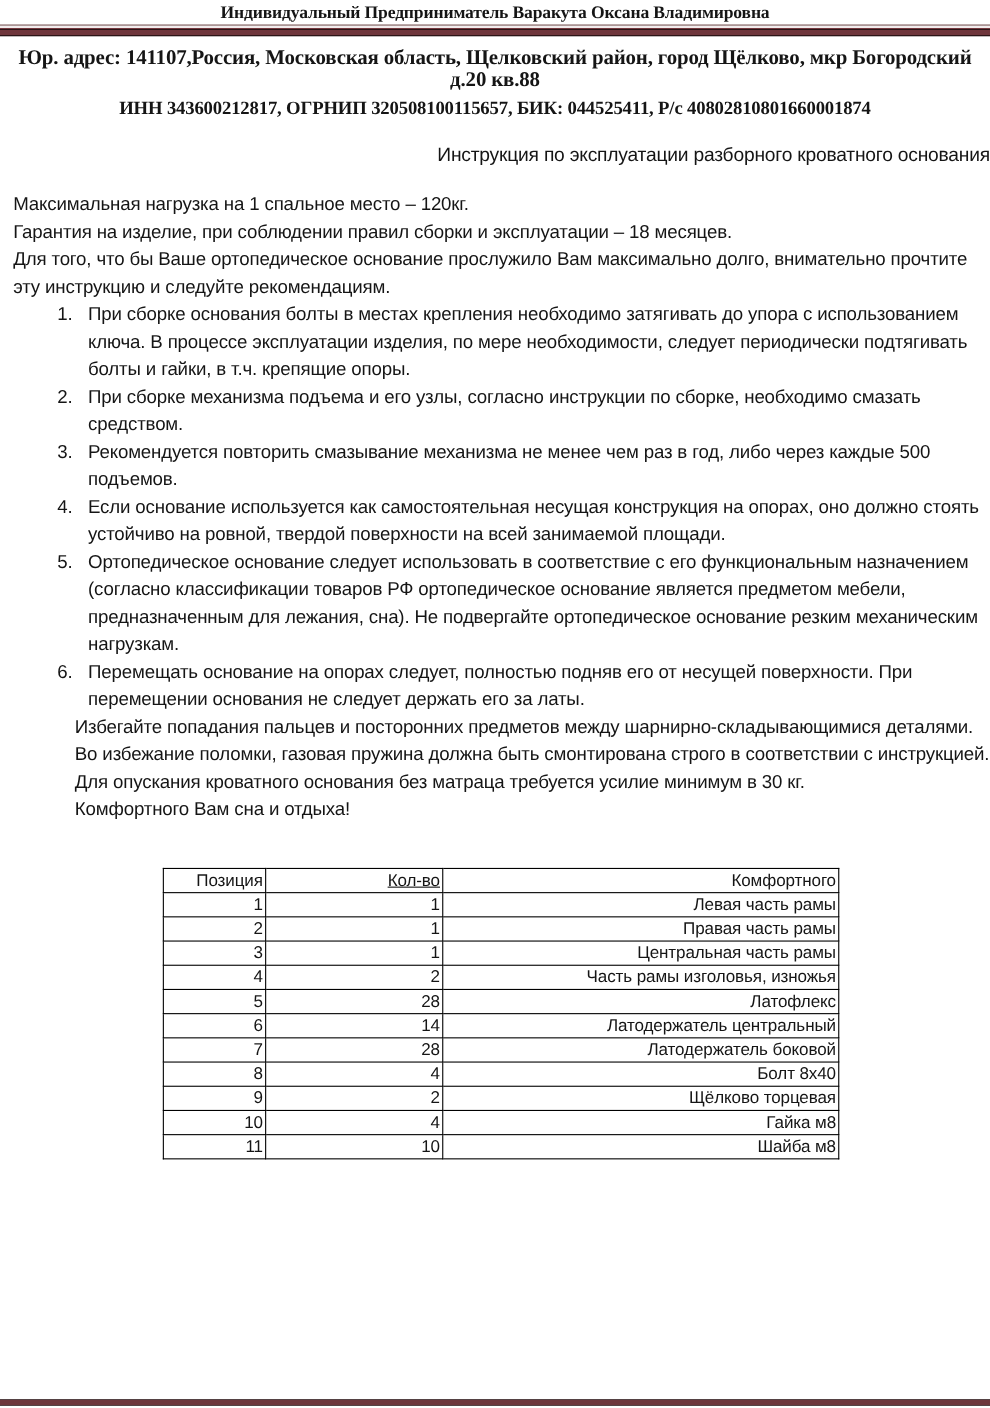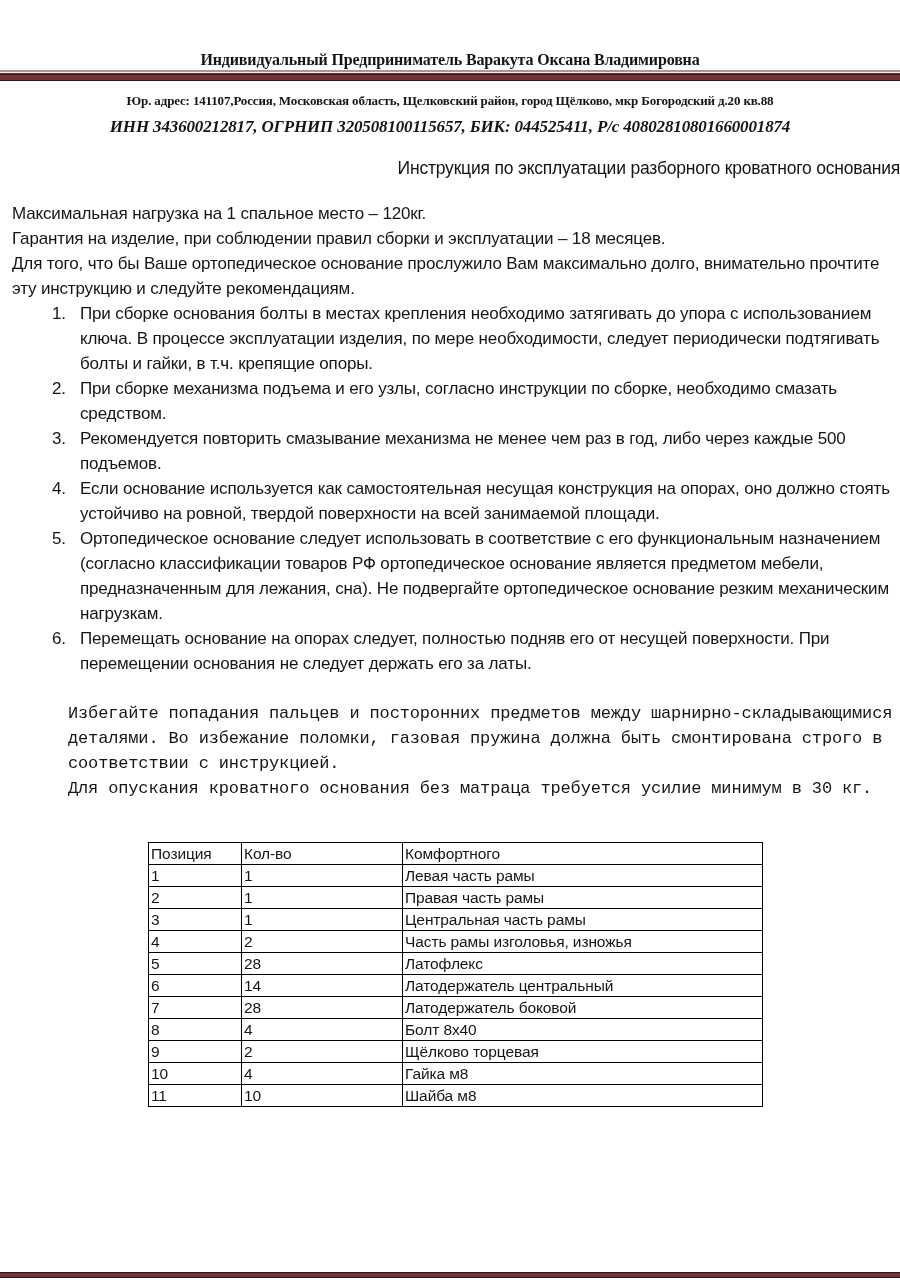--- a/index.html
+++ b/index.html
@@ -3,62 +3,62 @@
 <meta charset="utf-8">
 <style>
   html,body{margin:0;padding:0;}
   body{
     width:900px;height:1280px;position:relative;overflow:hidden;
     background:#ffffff;color:#151515;
     font-family:"Liberation Sans",sans-serif;
     font-size:17px;line-height:25px;letter-spacing:-0.15px;
   }
   
-  .letterhead{font-family:"Liberation Serif",serif;font-weight:bold;text-align:center;margin-top:48px;}
+  .letterhead{font-family:"Liberation Serif",serif;font-weight:bold;text-align:center;}
   .org-name{font-size:16px;line-height:18px;padding-top:3px;}
   .head-rule{
     height:11px;width:900px;margin-top:1px;
     background:linear-gradient(to bottom,
       #ab9595 0 2px,
       #f2eded 2px 3px,
       #75383e 3px 4px,
       #2b1416 4px 5px,
       #6e353b 5px 10px,
       #2b1416 10px 11px);
   }
-  .addr-line{font-size:13px;line-height:20px;margin-top:10px;}
-  .req-line{font-size:17px;line-height:20px;margin-top:4px;padding-top:2px;font-style:italic;}
+  .addr-line{font-size:19px;line-height:20px;margin-top:10px;}
+  .req-line{font-size:17px;line-height:20px;margin-top:4px;padding-top:2px;}
   
   .doc-title{
     text-align:right;margin-top:20px;line-height:22px;
     font-size:17.5px;letter-spacing:-0.2px;
   }
   .content{padding:0 0 0 12px;margin-top:22px;}
   .content p{margin:0;}
   .rules{margin:0;padding:0;list-style:none;}
   .rule{display:flex;padding-left:40px;}
   .rule-num{width:28px;flex:none;}
   .rule-text{flex:1;}
-  .notes{padding-left:56px;margin-top:25px;font-family:Liberation Mono, monospace;}
+  .notes{padding-left:56px;}
   .wish{padding-left:56px;margin-top:25px;}
   .disclaimer{padding-left:56px;margin-top:25px;}
   
   .parts-table{
     border-collapse:collapse;table-layout:fixed;
     margin:41px 0 0 148px;width:601px;
     font-size:15.5px;letter-spacing:-0.1px;
   }
   .parts-table td,.parts-table th{
     border:1px solid #000;height:21px;padding:0 2px;
-    text-align:left;vertical-align:middle;font-weight:normal;
+    text-align:right;vertical-align:middle;font-weight:normal;
     line-height:18px;
     margin-left:28px;
   }
   .col-pos{width:88px;}
-  .col-qty{width:156px;}
+  .col-qty{width:156px;text-decoration:underline;}
   .col-name{width:355px;}
   
   .foot-rule{
     position:absolute;left:0;bottom:2px;width:900px;height:6px;
     background:linear-gradient(to bottom,
       #2b1416 0 1px,
       #6e353b 1px 5px,
       #2b1416 5px 6px);
   }
 </style>
@@ -104,20 +104,21 @@
       <span class="rule-num">6.</span>
       <span class="rule-text">Перемещать основание на опорах следует, полностью подняв его от несущей поверхности. При перемещении основания не следует держать его за латы.</span>
     </li>
   </ol>
 
   <div class="notes">
     <p>Избегайте попадания пальцев и посторонних предметов между шарнирно-складывающимися деталями. Во избежание поломки, газовая пружина должна быть смонтирована строго в соответствии с инструкцией.</p>
     <p>Для опускания кроватного основания без матраца требуется усилие минимум в 30 кг.</p>
   </div>
 
+  <p class="wish">Комфортного Вам сна и отдыха!</p>
 
 </div>
 
 <table class="parts-table">
   <thead>
     <tr>
       <th class="col-pos">Позиция</th>
       <th class="col-qty">Кол-во</th>
       <th class="col-name">Комфортного</th>
     </tr>

